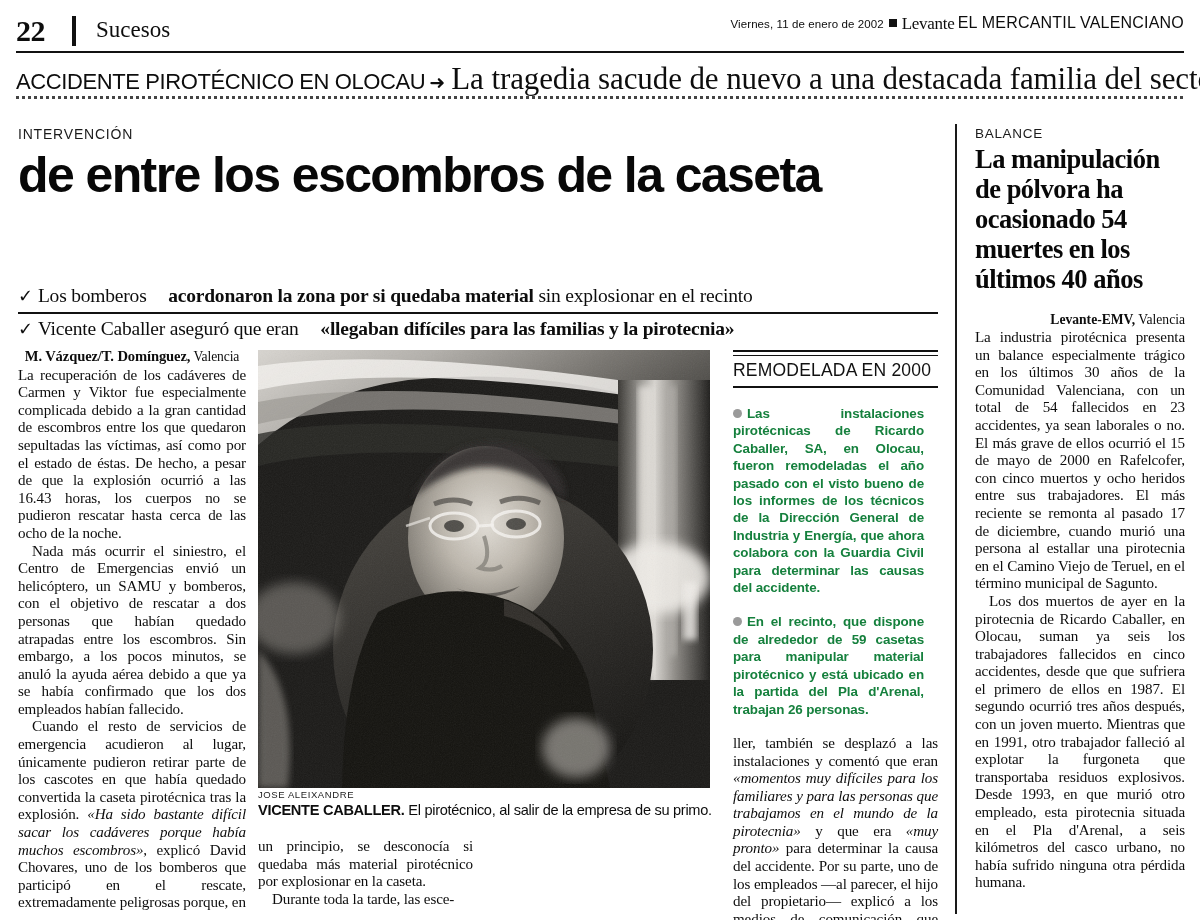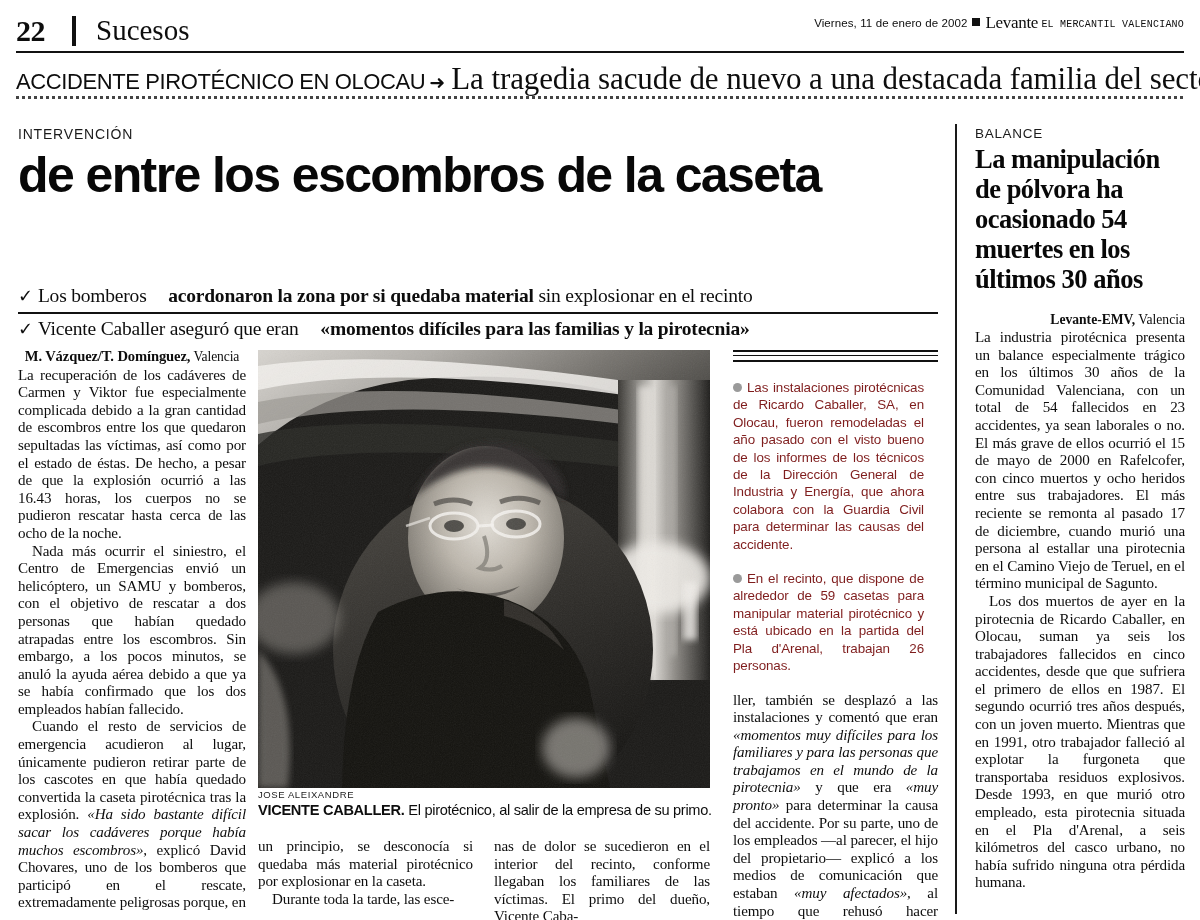--- a/index.html
+++ b/index.html
@@ -12,28 +12,28 @@
     position:relative;
   }
   .page{position:relative;width:1200px;height:920px;box-sizing:border-box;}
 
   
   .masthead{position:absolute;left:16px;top:10px;width:1168px;height:44px;}
   .folio{position:absolute;left:0;top:4px;font-family:"Liberation Serif",serif;
          font-weight:700;font-size:30px;letter-spacing:-0.5px;line-height:34px;}
   .folio-rule{position:absolute;left:56px;top:6px;width:4px;height:30px;background:#111;}
   .section-name{position:absolute;left:80px;top:1px;font-family:"Liberation Serif",serif;
-         font-size:29px;line-height:38px;font-weight:400;letter-spacing:0px;}
+         font-size:23px;line-height:38px;font-weight:400;letter-spacing:0px;}
   .dateline{position:absolute;right:0;top:6px;font-family:"Liberation Sans",sans-serif;
          font-size:11.5px;line-height:14px;white-space:nowrap;letter-spacing:0.1px;}
   .dateline .sq{display:inline-block;width:8px;height:8px;background:#111;
          margin:0 5px 0 5px;vertical-align:1px;}
   .dateline .brand{font-family:"Liberation Serif",serif;font-weight:400;font-size:17px;
          letter-spacing:-0.3px;vertical-align:-1px;}
-  .dateline .brandsub{font-family:Liberation Mono, monospace;font-size:10px;
+  .dateline .brandsub{font-family:Liberation Sans, sans-serif;font-size:16px;
          letter-spacing:0.2px;vertical-align:0px;}
   .mast-rule{position:absolute;left:16px;top:51px;width:1168px;height:2px;background:#111;}
 
   
   .banner{position:absolute;left:16px;top:61px;width:1168px;height:30px;white-space:nowrap;}
   .banner .kicker{font-family:"Liberation Sans",sans-serif;font-weight:400;font-size:22px;
         letter-spacing:-0.4px;}
   .banner .arrow{font-family:"Liberation Sans",sans-serif;font-size:19px;margin:0 6px 0 4px;}
   .banner .lead{font-family:"Liberation Serif",serif;font-size:31px;letter-spacing:-0.1px;}
   .dotted-rule{position:absolute;left:16px;top:96px;width:1168px;height:3px;
@@ -81,23 +81,23 @@
      letter-spacing:-0.3px;white-space:nowrap;}
   .caption b{font-weight:700;}
 
   
   .boxcol{position:absolute;left:733px;top:350px;width:205px;}
   .box-rule-top{width:205px;height:2px;background:#111;margin-bottom:3px;}
   .box-rule-top2{width:205px;height:1px;background:#111;margin-bottom:4px;}
   .box-title{font-family:"Liberation Sans",sans-serif;font-size:17.5px;letter-spacing:0.2px;
       padding-bottom:5px;color:#111;}
   .box-rule-bot{width:205px;height:2px;background:#111;margin-bottom:17px;}
-  .bullet-p{font-family:"Liberation Sans",sans-serif;font-weight:400;
+  .bullet-p{font-family:"Liberation Sans",sans-serif;font-weight:700;
      font-size:13.4px;line-height:17.4px;text-align:justify;letter-spacing:-0.1px;
-     margin:0 14px 17px 0;color:#7f1d1d;}
+     margin:0 14px 17px 0;color:#15803d;}
   .bdot{display:inline-block;width:9px;height:9px;border-radius:50%;
      background:#9a9a9a;margin-right:5px;vertical-align:0px;}
   .boxbody{font-family:"Liberation Serif",serif;font-size:15.1px;line-height:17.6px;
      text-align:justify;letter-spacing:-0.12px;}
   .boxbody p{margin:0;text-indent:0;}
   .boxbody i{font-style:italic;}
 
   
   .rightcol{position:absolute;left:975px;top:126px;width:210px;}
   .r-eyebrow{font-family:"Liberation Sans",sans-serif;font-size:13.5px;letter-spacing:0.7px;
@@ -141,21 +141,21 @@
       <span class="l2">de entre los escombros de la caseta</span>
     </h1>
   </div>
 
   <div class="sumario">
     <div class="sum-line">
       <span class="tick">✓</span><span>Los bomberos </span><b>acordonaron la zona por si quedaba material</b><span> sin explosionar en el recinto</span>
     </div>
     <div class="sum-sep"></div>
     <div class="sum-line">
-      <span class="tick">✓</span><span>Vicente Caballer aseguró que eran </span><b>«momentos difíciles para las familias y la pirotecnia»</b>
+      <span class="tick">✓</span><span>Vicente Caballer aseguró que eran </span><b>«llegaban difíciles para las familias y la pirotecnia»</b>
     </div>
   </div>
 
   <div class="col" id="col1">
     <p class="first">
       <span class="byline"><span>M. Vázquez/T. Domínguez,</span><span class="city"> Valencia</span></span><span>La recuperación de los cadáveres de Carmen y Viktor fue especialmente complicada debido a la gran cantidad de escombros entre los que quedaron sepultadas las víctimas, así como por el estado de éstas. De hecho, a pesar de que la explosión ocurrió a las 16.43 horas, los cuerpos no se pudieron rescatar hasta cerca de las ocho de la noche.</span>
     </p>
     <p>Nada más ocurrir el siniestro, el Centro de Emergencias envió un helicóptero, un SAMU y bomberos, con el objetivo de rescatar a dos personas que habían quedado atrapadas entre los escombros. Sin embargo, a los pocos minutos, se anuló la ayuda aérea debido a que ya se había confirmado que los dos empleados habían fallecido.</p>
     <p><span>Cuando el resto de servicios de emergencia acudieron al lugar, únicamente pudieron retirar parte de los cascotes en que había quedado convertida la caseta pirotécnica tras la explosión. </span><i>«Ha sido bastante difícil sacar los cadáveres porque había muchos escombros»</i><span>, explicó David Chovares, uno de los bomberos que participó en el rescate, extremadamente peligrosas porque, en</span></p>
   </div>
@@ -232,38 +232,36 @@
       </svg>
     </div>
   </div>
   <div class="credit">JOSE ALEIXANDRE</div>
   <div class="caption"><b>VICENTE CABALLER.</b><span> El pirotécnico, al salir de la empresa de su primo.</span></div>
 
   <div class="col" id="col-a">
     <p class="first">un principio, se desconocía si quedaba más material pirotécnico por explosionar en la caseta.</p>
     <p>Durante toda la tarde, las esce-</p>
   </div>
-  <div class="col" id="col-b">
-    <p class="first">nas de dolor se sucedieron en el interior del recinto, conforme llegaban los familiares de las víctimas. El primo del dueño, Vicente Caba-</p>
-  </div>
 
   <div class="boxcol">
     <div class="box-rule-top"></div>
     <div class="box-rule-top2"></div>
+    <div class="box-title">REMODELADA EN 2000</div>
     <div class="box-rule-bot"></div>
     <p class="bullet-p"><span class="bdot"></span><span>Las instalaciones pirotécnicas de Ricardo Caballer, SA, en Olocau, fueron remodeladas el año pasado con el visto bueno de los informes de los técnicos de la Dirección General de Industria y Energía, que ahora colabora con la Guardia Civil para determinar las causas del accidente.</span></p>
     <p class="bullet-p"><span class="bdot"></span><span>En el recinto, que dispone de alrededor de 59 casetas para manipular material pirotécnico y está ubicado en la partida del Pla d'Arenal, trabajan 26 personas.</span></p>
     <div class="boxbody">
       <p><span>ller, también se desplazó a las instalaciones y comentó que eran </span><i>«momentos muy difíciles para los familiares y para las personas que trabajamos en el mundo de la pirotecnia»</i><span> y que era </span><i>«muy pronto»</i><span> para determinar la causa del accidente. Por su parte, uno de los empleados —al parecer, el hijo del propietario— explicó a los medios de comunicación que estaban </span><i>«muy afectados»</i><span>, al tiempo que rehusó hacer declaraciones sobre lo ocurrido.</span></p>
     </div>
   </div>
 
   <div class="rightcol">
     <div class="r-eyebrow">BALANCE</div>
-    <h2 class="r-head">La manipulación de pólvora ha ocasionado 54 muertes en los últimos 30 años</h2>
+    <h2 class="r-head">La manipulación de pólvora ha ocasionado 54 muertes en los últimos 40 años</h2>
     <div class="r-byline"><span>Levante-EMV,</span><span class="city"> Valencia</span></div>
     <div class="rbody">
       <p class="first">La industria pirotécnica presenta un balance especialmente trágico en los últimos 30 años de la Comunidad Valenciana, con un total de 54 fallecidos en 23 accidentes, ya sean laborales o no. El más grave de ellos ocurrió el 15 de mayo de 2000 en Rafelcofer, con cinco muertos y ocho heridos entre sus trabajadores. El más reciente se remonta al pasado 17 de diciembre, cuando murió una persona al estallar una pirotecnia en el Camino Viejo de Teruel, en el término municipal de Sagunto.</p>
       <p>Los dos muertos de ayer en la pirotecnia de Ricardo Caballer, en Olocau, suman ya seis los trabajadores fallecidos en cinco accidentes, desde que que sufriera el primero de ellos en 1987. El segundo ocurrió tres años después, con un joven muerto. Mientras que en 1991, otro trabajador falleció al explotar la furgoneta que transportaba residuos explosivos. Desde 1993, en que murió otro empleado, esta pirotecnia situada en el Pla d'Arenal, a seis kilómetros del casco urbano, no había sufrido ninguna otra pérdida humana.</p>
     </div>
   </div>
 
 </div>
 
 </body></html>

